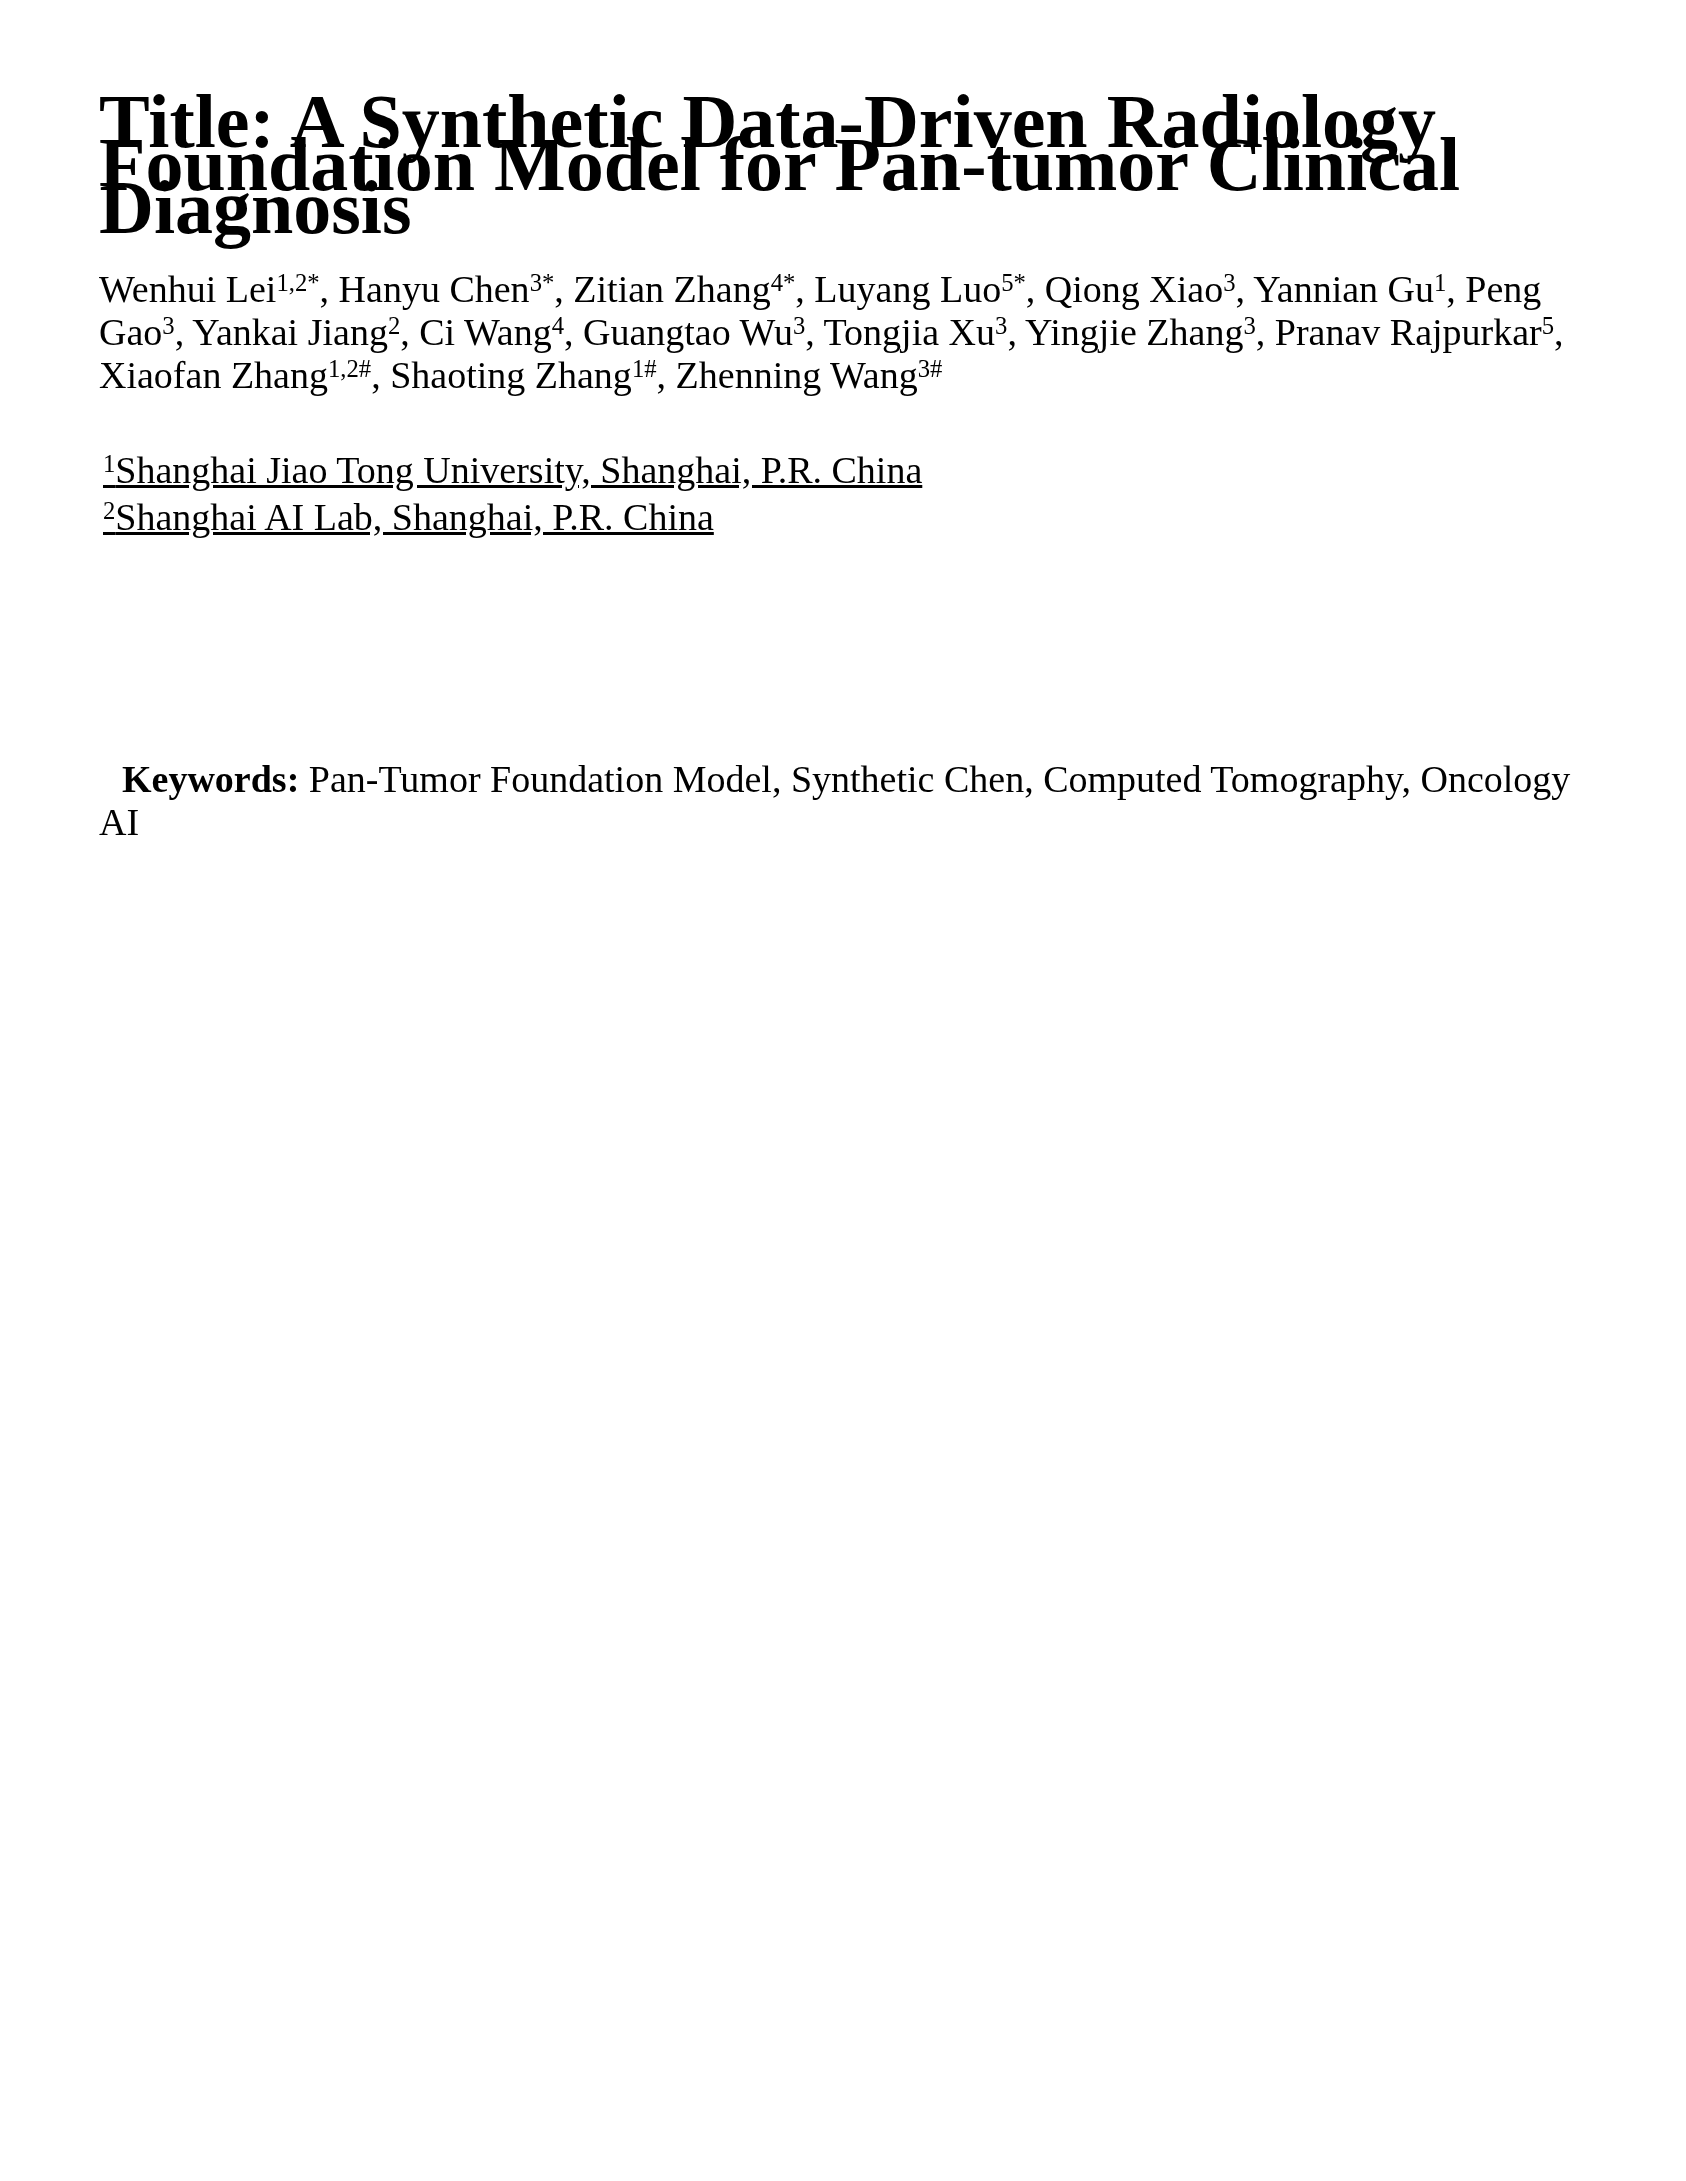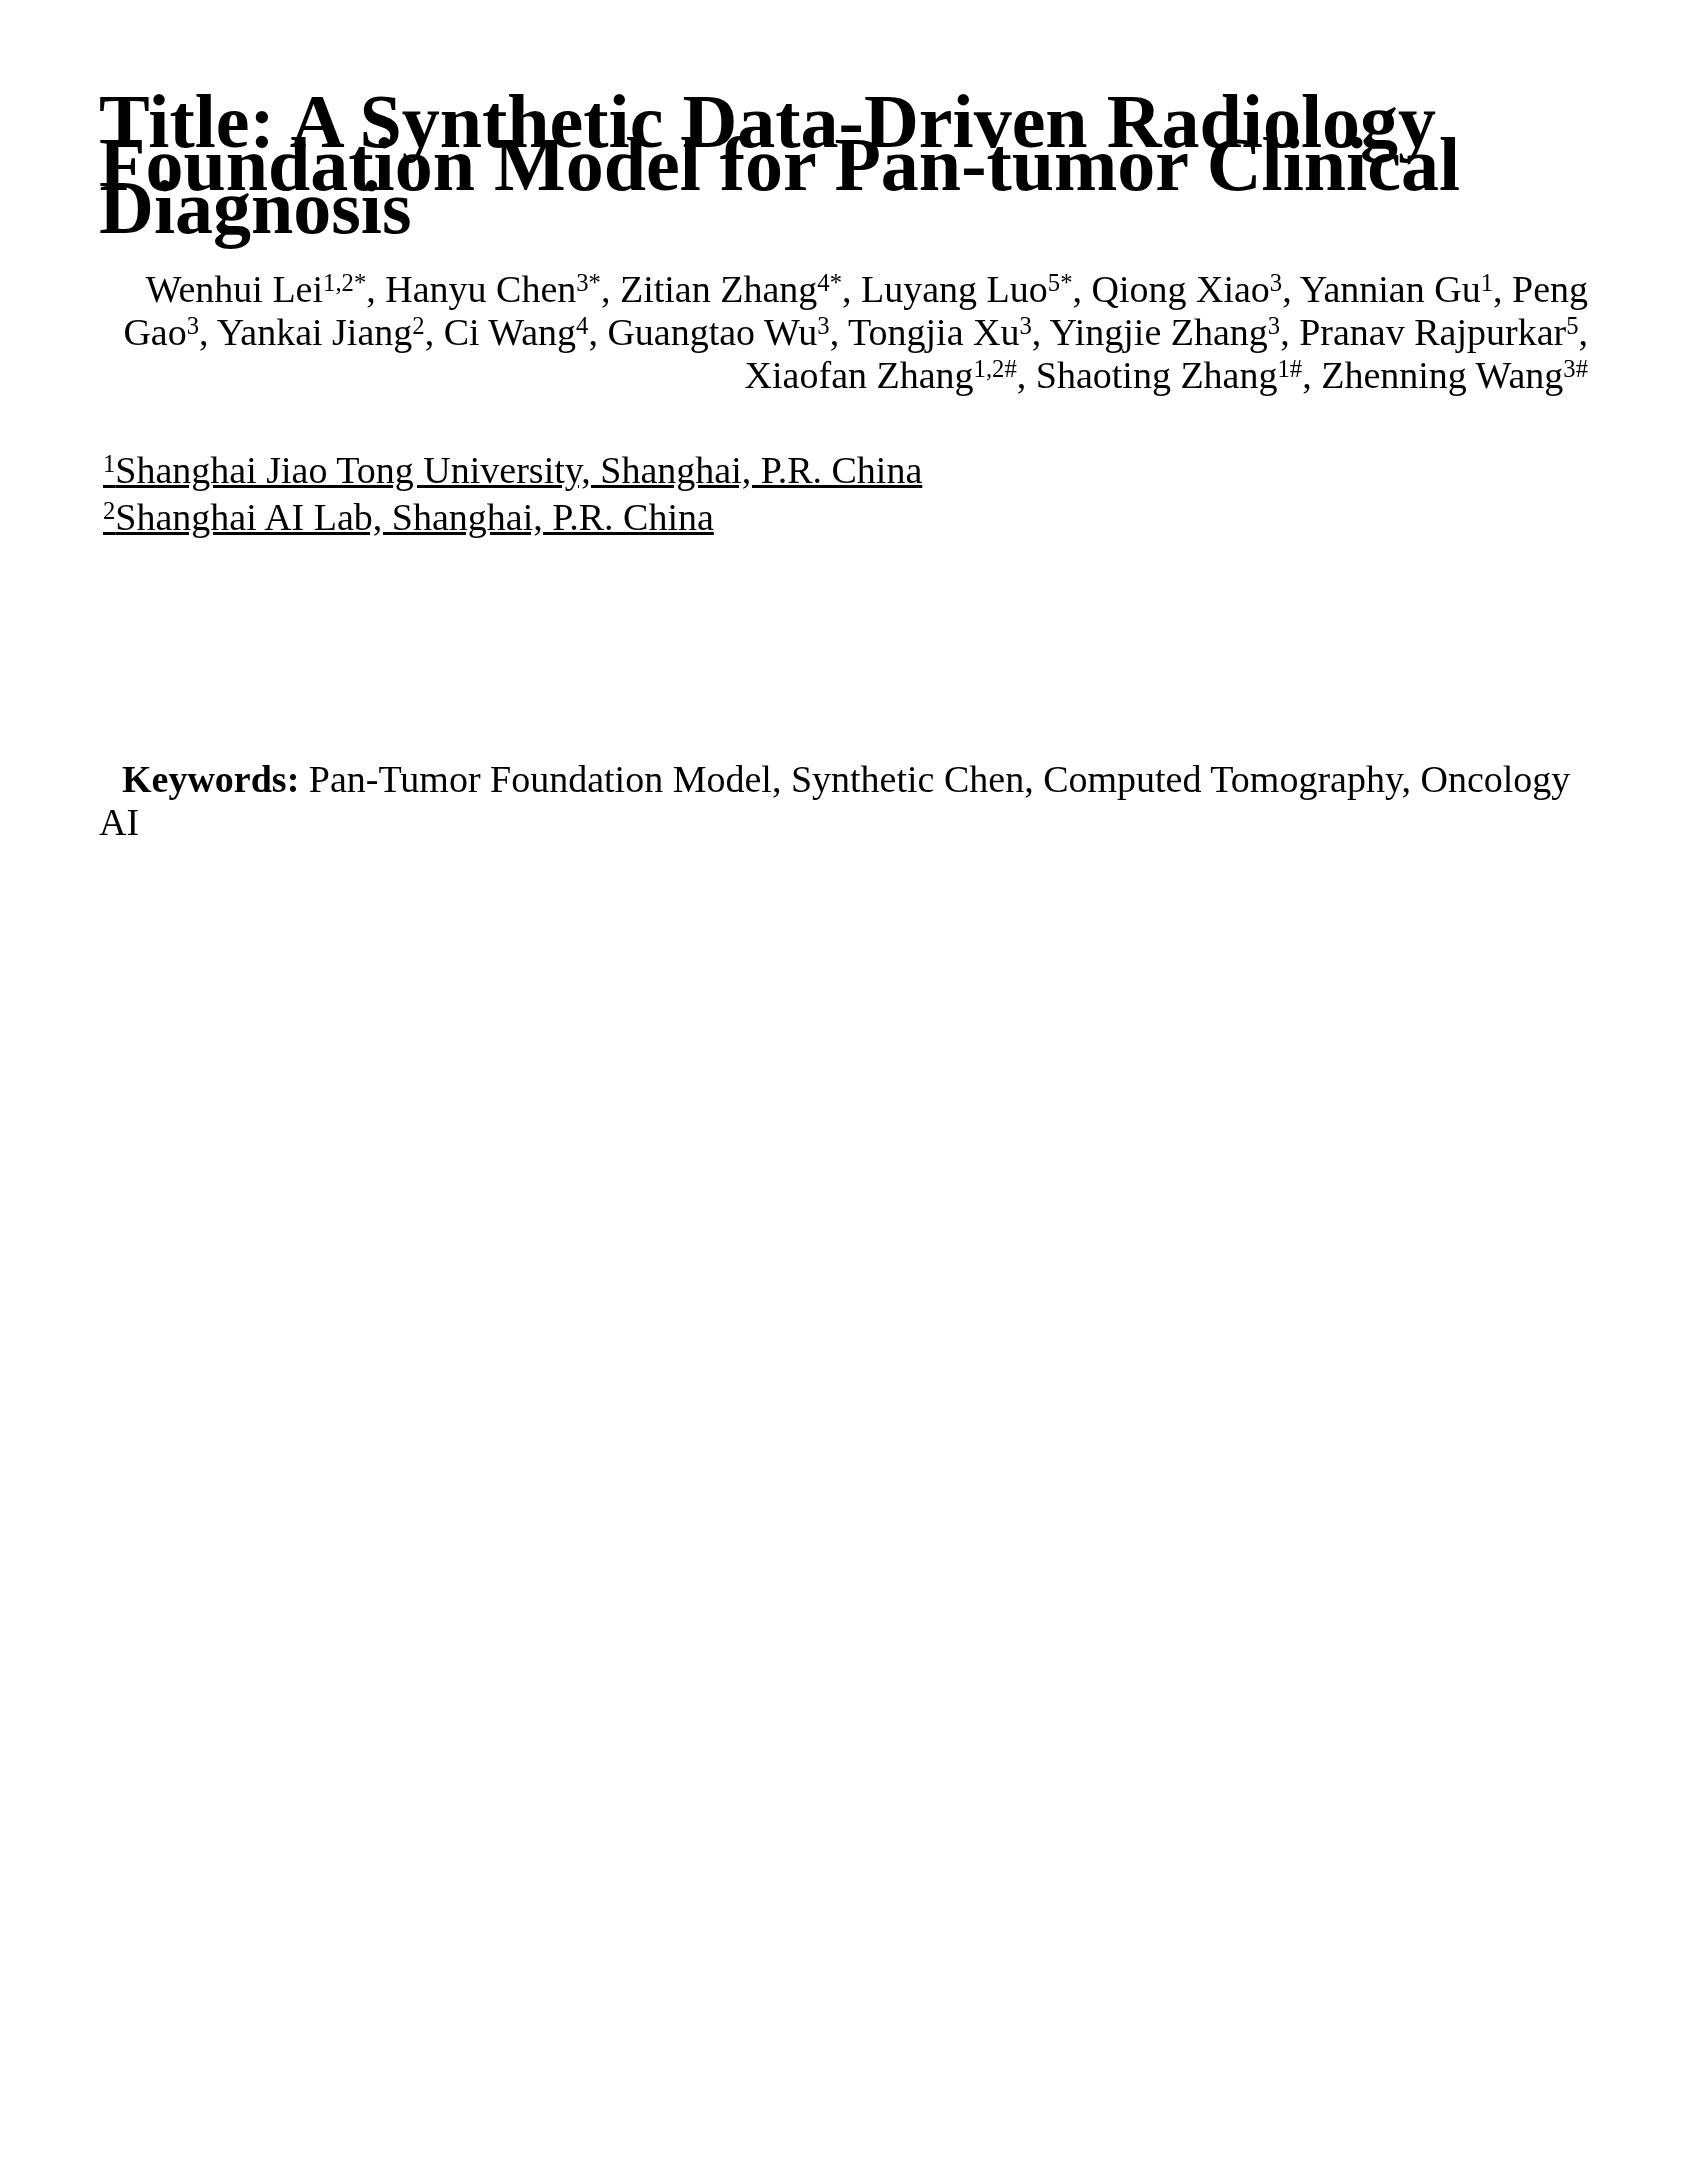--- a/index.html
+++ b/index.html
@@ -19,21 +19,21 @@
     line-height: 43px;
     color: #000000;
   }
   .doc-title {
     font-weight: 700;
     text-align: left;
     margin: 0;
   }
   .authors {
     margin: 39px 0 14px 0;
-    text-align: right;
+    text-align: left;
   }
   .affiliations {
     margin: 52px 0 0 0;
     text-align: left;
   }
   .aff-entry {
     margin: 4px;
     text-decoration: underline;
   }
   .notes {

